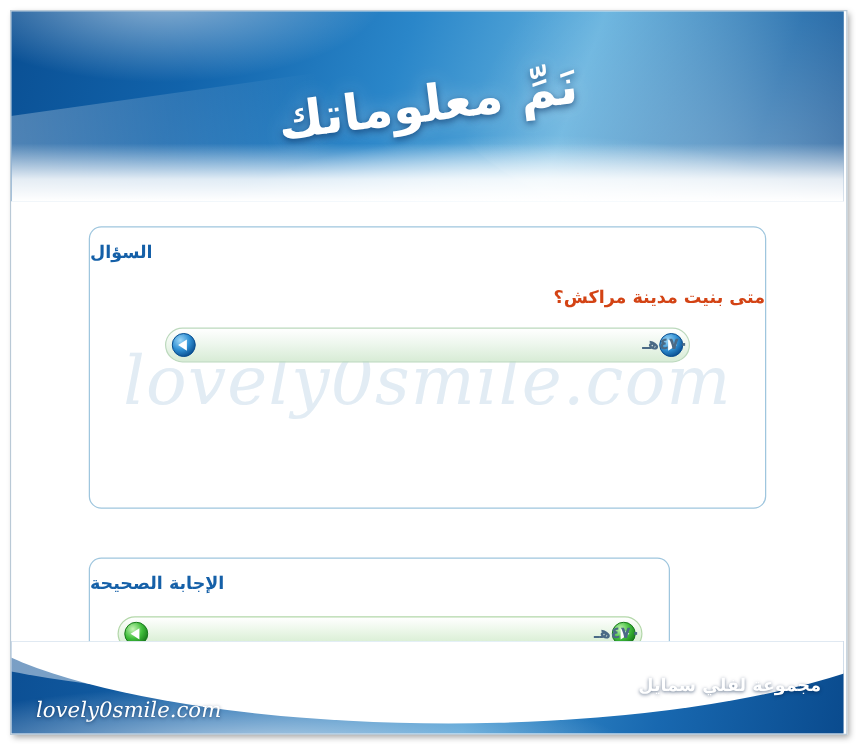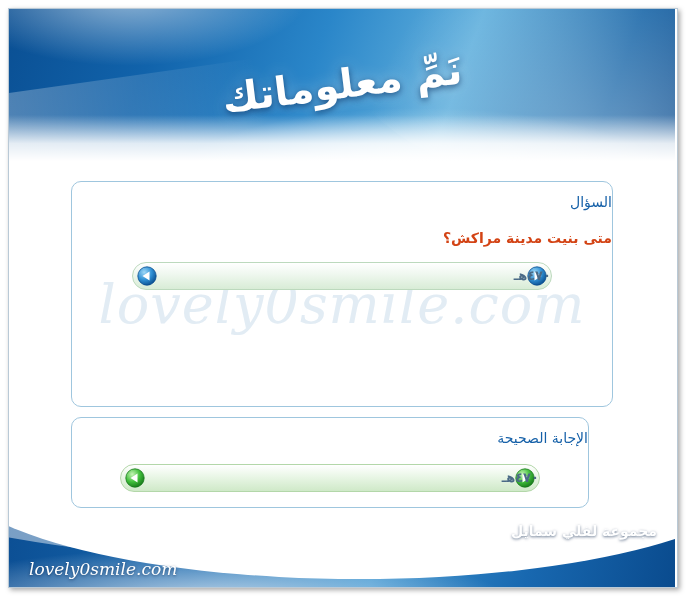--- a/index.html
+++ b/index.html
@@ -126,30 +126,30 @@
     box-sizing: border-box;
   }
   .panel-question {
     left: 62px;
     top: 20px;
     width: 542px;
     height: 226px;
   }
   .panel-answer {
     left: 62px;
-    top: 256px;
-    width: 518px;
+    top: 285px;
+    width: 465px;
     height: 91px;
   }
 
   .panel-heading {
-    text-align: right;
+    text-align: left;
     color: #1560a8;
     font-size: 14px;
-    font-weight: normal;
+    font-weight: bold;
     direction: rtl;
     margin-top: 12px;
   }
 
   .question-text {
     text-align: right;
     color: #d34314;
     font-size: 14px;
     font-weight: bold;
     direction: rtl;
@@ -232,21 +232,21 @@
     left: -120px;
     top: -30px;
     width: 900px;
     height: 80px;
     background: rgba(255,255,255,0.45);
     border-radius: 0 0 50% 50% / 0 0 100% 100%;
   }
   .footer-arabic {
     position: absolute;
     right: 18px;
-    top: 10px;
+    top: 28px;
     color: #ffffff;
     font-size: 14px;
     font-weight: bold;
     direction: rtl;
     text-shadow: 0 1px 3px rgba(0,30,70,0.6);
   }
   .footer-site {
     position: absolute;
     left: 20px;
     bottom: 8px;

